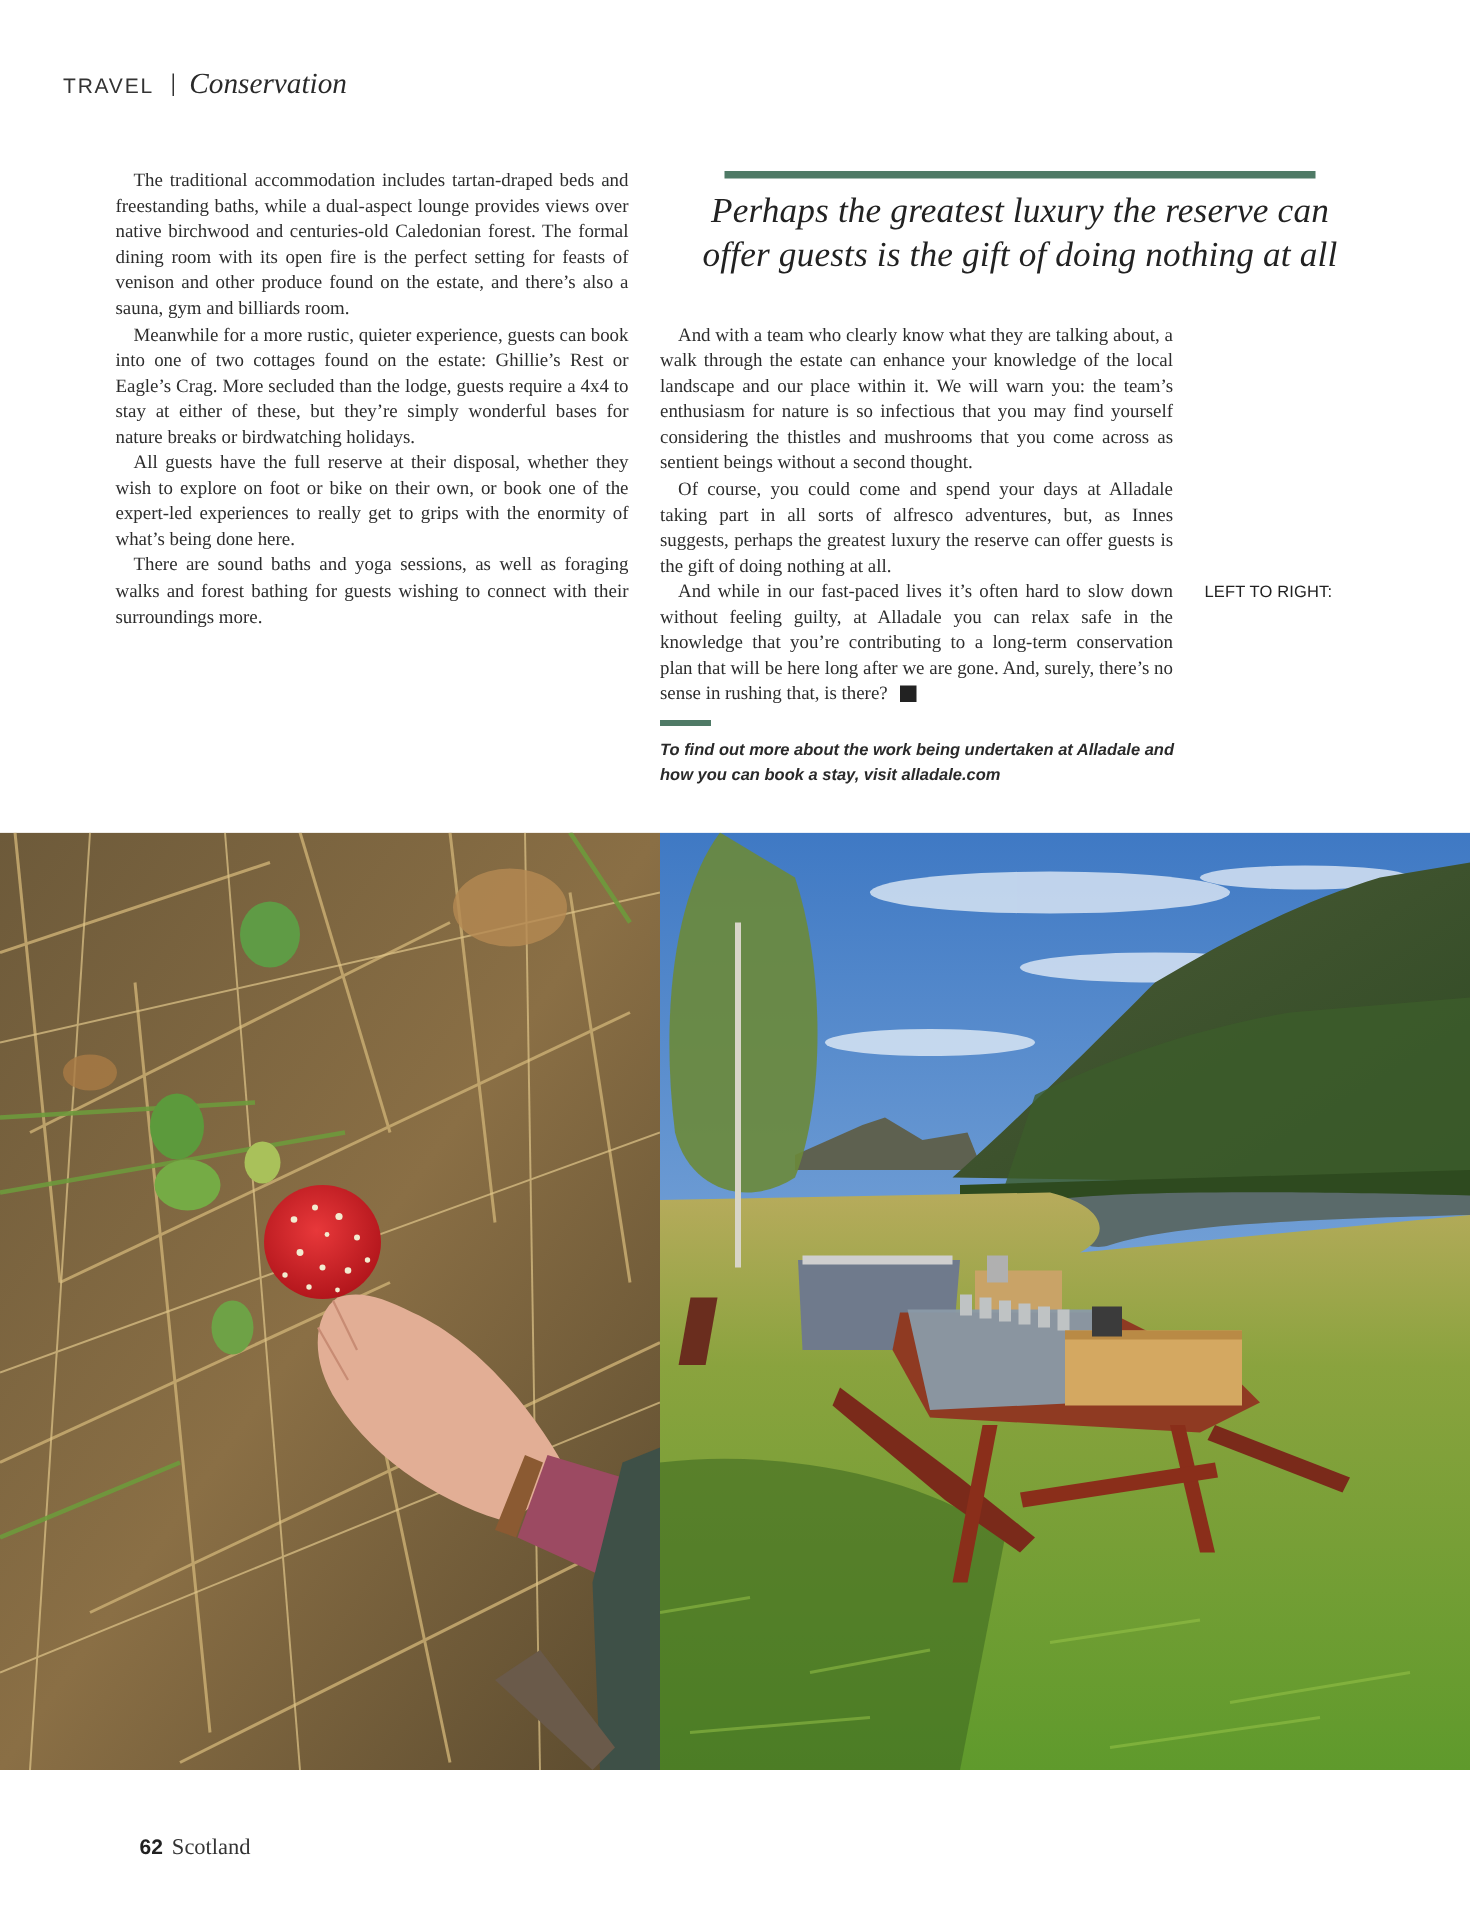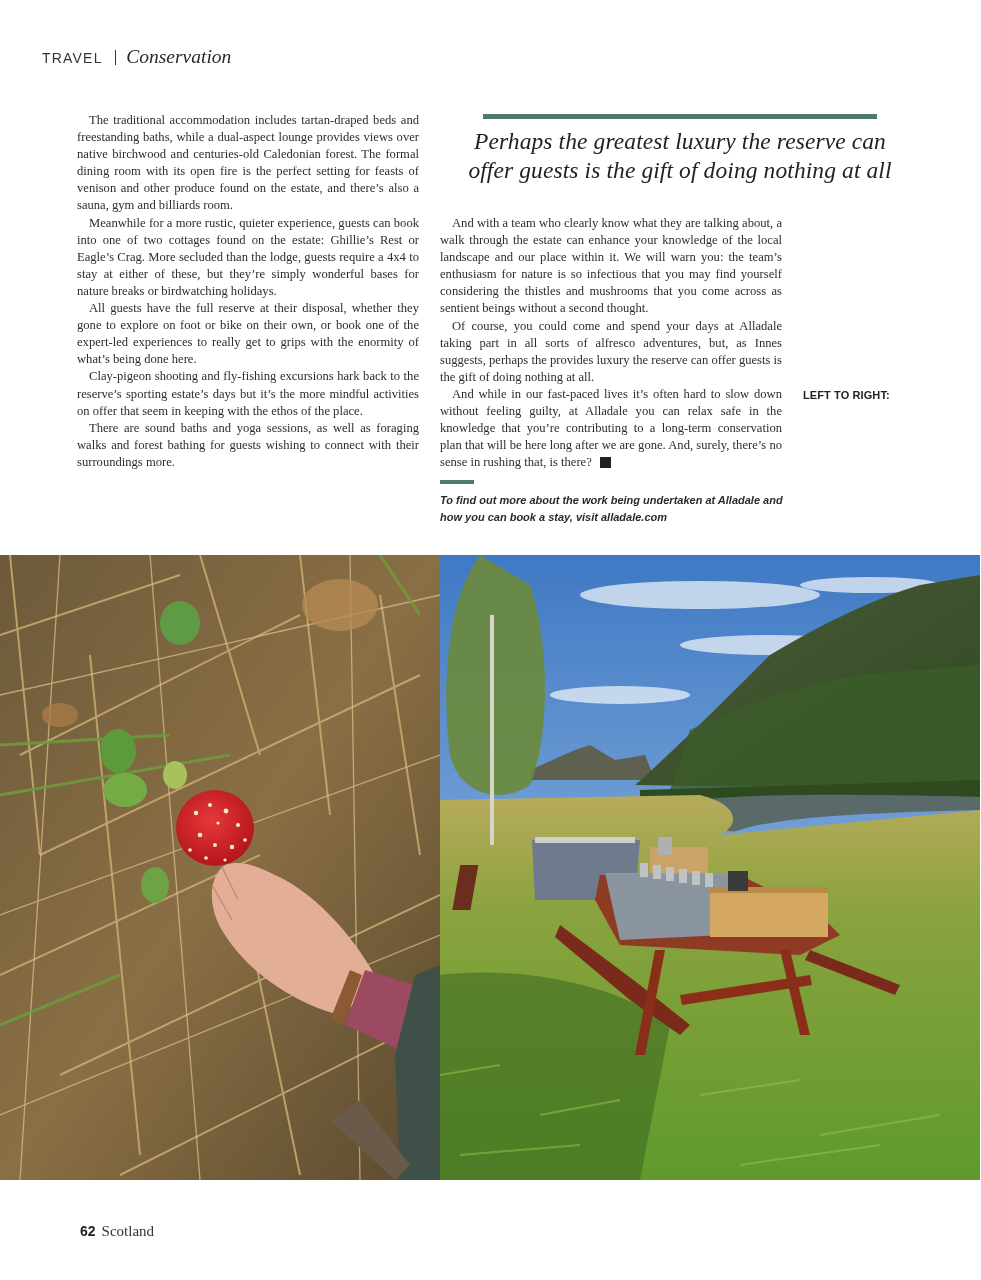--- a/index.html
+++ b/index.html
@@ -19,56 +19,55 @@
   .pullquote { position: absolute; left: 466px; top: 114px; width: 428px; text-align: center; }
   .pq-rule { height: 5px; background: #4f7a66; width: 394px; margin: 0 auto 8px auto; }
   .pq-text { font-family: "Liberation Serif", serif; font-style: italic; font-size: 23.5px; line-height: 29px; color: #222; letter-spacing: 0.1px; }
 
   .end-mark { display: inline-block; background: #222; color: #fff; font-size: 9px; line-height: 11px; width: 11px; height: 11px; text-align: center; font-weight: bold; margin-left: 8px; vertical-align: 1px; }
 
   .green-rule { position: absolute; left: 440px; top: 480px; width: 34px; height: 4px; background: #4f7a66; }
   .cta { position: absolute; left: 440px; top: 492px; width: 350px; font-family: "Liberation Sans", sans-serif; font-style: italic; font-weight: bold; font-size: 11px; line-height: 16.5px; color: #2a2a2a; }
 
   .caption { position: absolute; left: 803px; top: 389px; width: 105px; font-family: "Liberation Sans", sans-serif; font-size: 10.8px; line-height: 13.3px; color: #333; }
-  .caption-head { font-weight: bold; font-size: 11px; letter-spacing: 0.1px; color: #222; display: block; }
+  .caption-head { font-weight: normal; font-size: 11px; letter-spacing: 0.1px; color: #222; display: block; }
 
   .photo { position: absolute; top: 555px; height: 625px; overflow: hidden; }
   .photo-left { left: 0; width: 440px; }
   .photo-right { left: 440px; width: 540px; }
   .photo svg { display: block; width: 100%; height: 100%; }
 
-  .footer { position: absolute; left: 80px; top: 1223px; display: flex; align-items: baseline; }
+  .footer { position: absolute; left: 93px; top: 1223px; display: flex; align-items: baseline; }
   .page-num { font-family: "Liberation Sans", sans-serif; font-weight: bold; font-size: 14px; color: #222; margin-right: 6px; }
   .mag-name { font-family: "Liberation Serif", serif; font-size: 15px; color: #333; }
 </style>
 </head>
 <body>
 
 <div class="header">
   <span class="section-label">TRAVEL</span>
   <span class="divider-bar"></span>
   <span class="section-sub">Conservation</span>
 </div>
 
 <div class="col col-left">
   <p>The traditional accommodation includes tartan-draped beds and freestanding baths, while a dual-aspect lounge provides views over native birchwood and centuries-old Caledonian forest. The formal dining room with its open fire is the perfect setting for feasts of venison and other produce found on the estate, and there’s also a sauna, gym and billiards room.</p>
   <p>Meanwhile for a more rustic, quieter experience, guests can book into one of two cottages found on the estate: Ghillie’s Rest or Eagle’s Crag. More secluded than the lodge, guests require a 4x4 to stay at either of these, but they’re simply wonderful bases for nature breaks or birdwatching holidays.</p>
-  <p>All guests have the full reserve at their disposal, whether they gone to explore on foot or bike on their own, or book one of the expert-led experiences to really get to grips with the enormity of what’s being done here.</p>
-  <p>Clay-pigeon shooting and fly-fishing excursions hark back to the reserve’s sporting estate’s days but it’s the more mindful activities on offer that seem in keeping with the ethos of the place.</p>
+  <p>All guests have the full reserve at their disposal, whether they wish to explore on foot or bike on their own, or book one of the expert-led experiences to really get to grips with the enormity of what’s being done here.</p>
   <p>There are sound baths and yoga sessions, as well as foraging walks and forest bathing for guests wishing to connect with their surroundings more.</p>
 </div>
 
 <div class="pullquote">
   <div class="pq-rule"></div>
   <div class="pq-text">Perhaps the greatest luxury the reserve can offer guests is the gift of doing nothing at all</div>
 </div>
 
 <div class="col col-mid">
   <p>And with a team who clearly know what they are talking about, a walk through the estate can enhance your knowledge of the local landscape and our place within it. We will warn you: the team’s enthusiasm for nature is so infectious that you may find yourself considering the thistles and mushrooms that you come across as sentient beings without a second thought.</p>
-  <p>Of course, you could come and spend your days at Alladale taking part in all sorts of alfresco adventures, but, as Innes suggests, perhaps the provides luxury the reserve can offer guests is the gift of doing nothing at all.</p>
+  <p>Of course, you could come and spend your days at Alladale taking part in all sorts of alfresco adventures, but, as Innes suggests, perhaps the greatest luxury the reserve can offer guests is the gift of doing nothing at all.</p>
   <p><span>And while in our fast-paced lives it’s often hard to slow down without feeling guilty, at Alladale you can relax safe in the knowledge that you’re contributing to a long-term conservation plan that will be here long after we are gone. And, surely, there’s no sense in rushing that, is there?</span><span class="end-mark">S</span></p>
 </div>
 
 <div class="green-rule"></div>
 <div class="cta">To find out more about the work being undertaken at Alladale and how you can book a stay, visit alladale.com</div>
 
 <div class="caption">
   <span class="caption-head">LEFT TO RIGHT:</span>
 </div>
 

